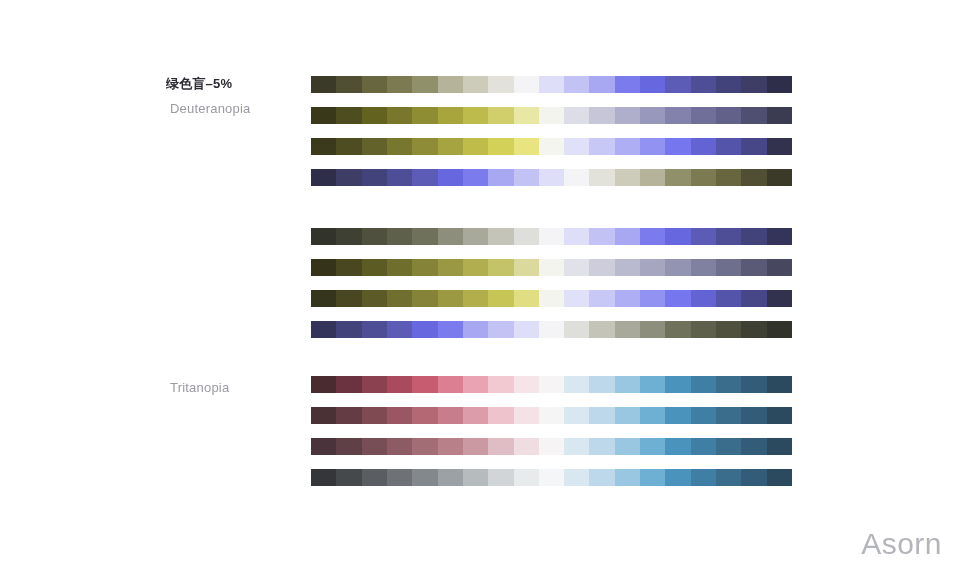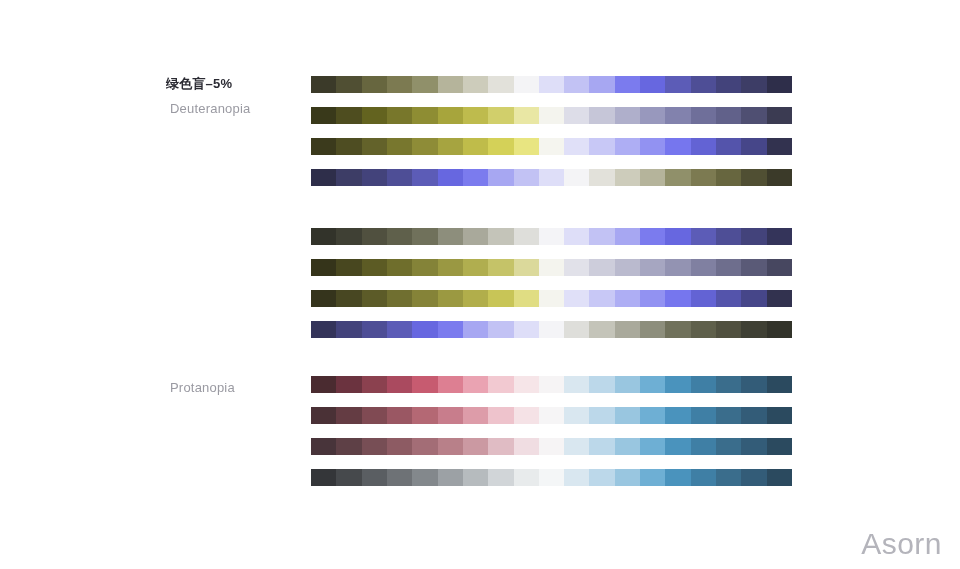--- a/index.html
+++ b/index.html
@@ -275,21 +275,21 @@
           <div class="swatch" style="background-color: rgb(95, 96, 75);"></div>
           <div class="swatch" style="background-color: rgb(80, 80, 63);"></div>
           <div class="swatch" style="background-color: rgb(63, 64, 52);"></div>
           <div class="swatch" style="background-color: rgb(50, 51, 42);"></div>
         </div>
     </div>
   </section>
 
   <section class="group group-3">
     <div class="labels">
-      <div class="label-en">Protanopia</div>
+      <div class="label-en">Tritanopia</div>
     </div>
     <div class="ramps">
       <div class="ramp">
           <div class="swatch" style="background-color: rgb(74, 43, 48);"></div>
           <div class="swatch" style="background-color: rgb(107, 51, 63);"></div>
           <div class="swatch" style="background-color: rgb(139, 65, 79);"></div>
           <div class="swatch" style="background-color: rgb(170, 74, 95);"></div>
           <div class="swatch" style="background-color: rgb(199, 91, 112);"></div>
           <div class="swatch" style="background-color: rgb(221, 127, 146);"></div>
           <div class="swatch" style="background-color: rgb(234, 163, 178);"></div>

